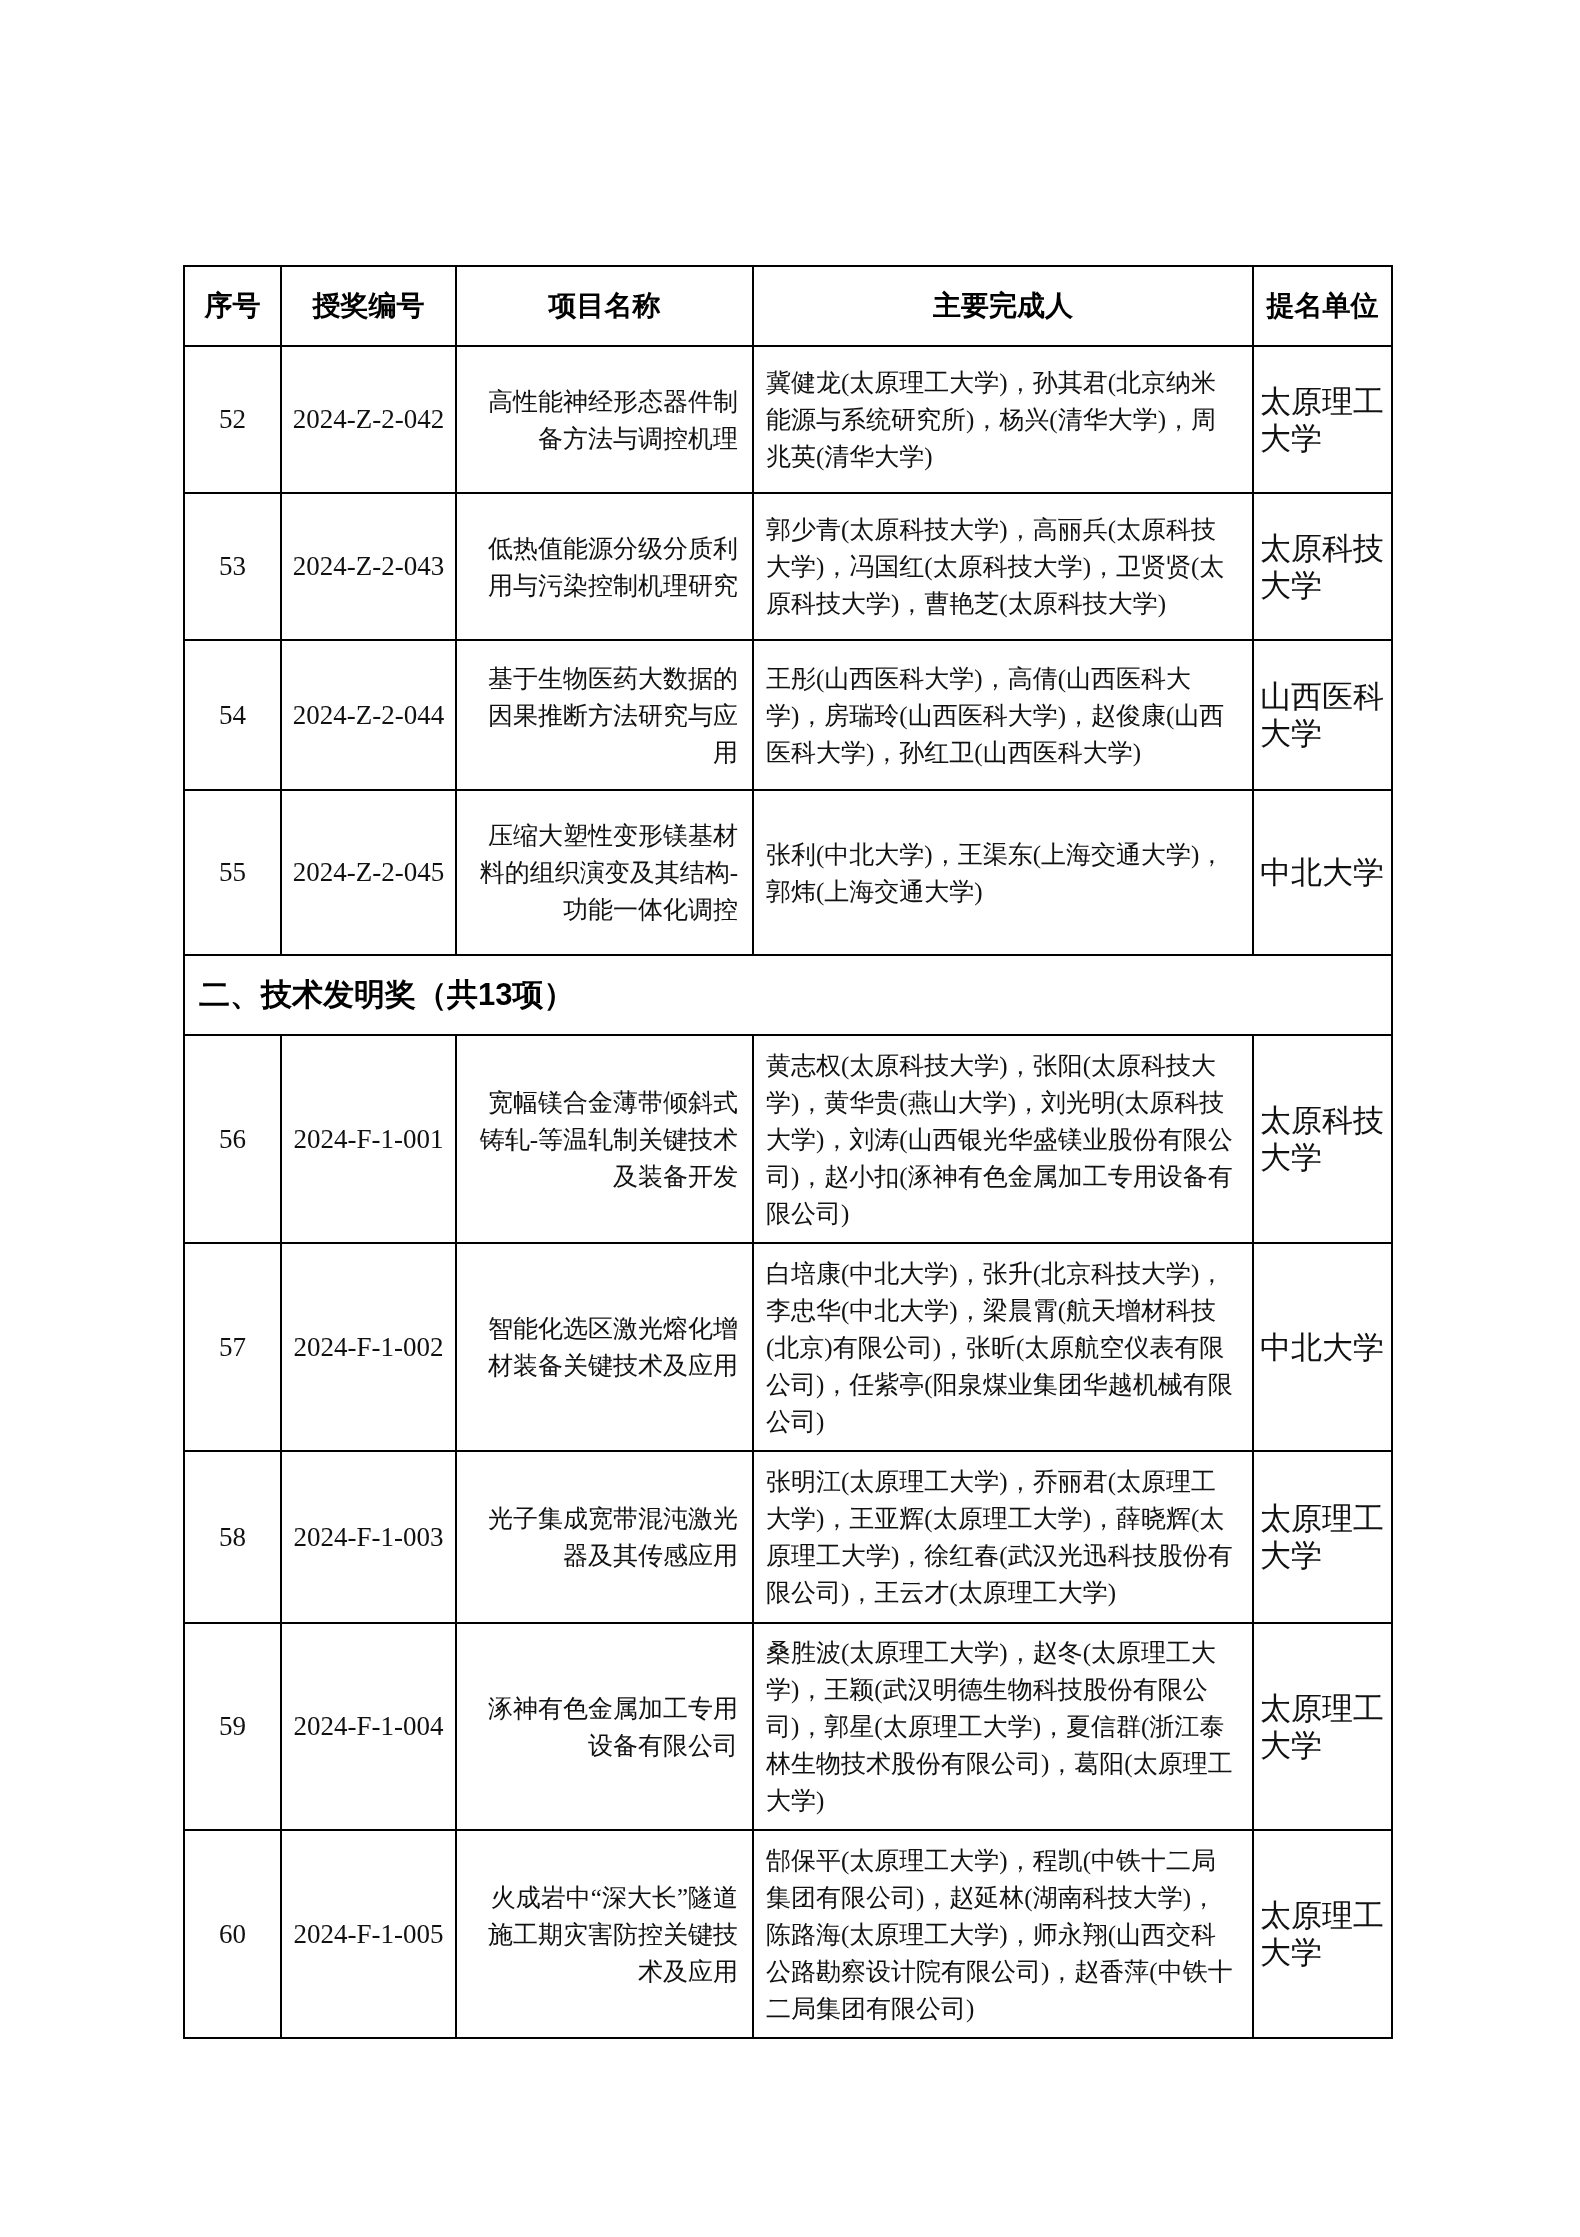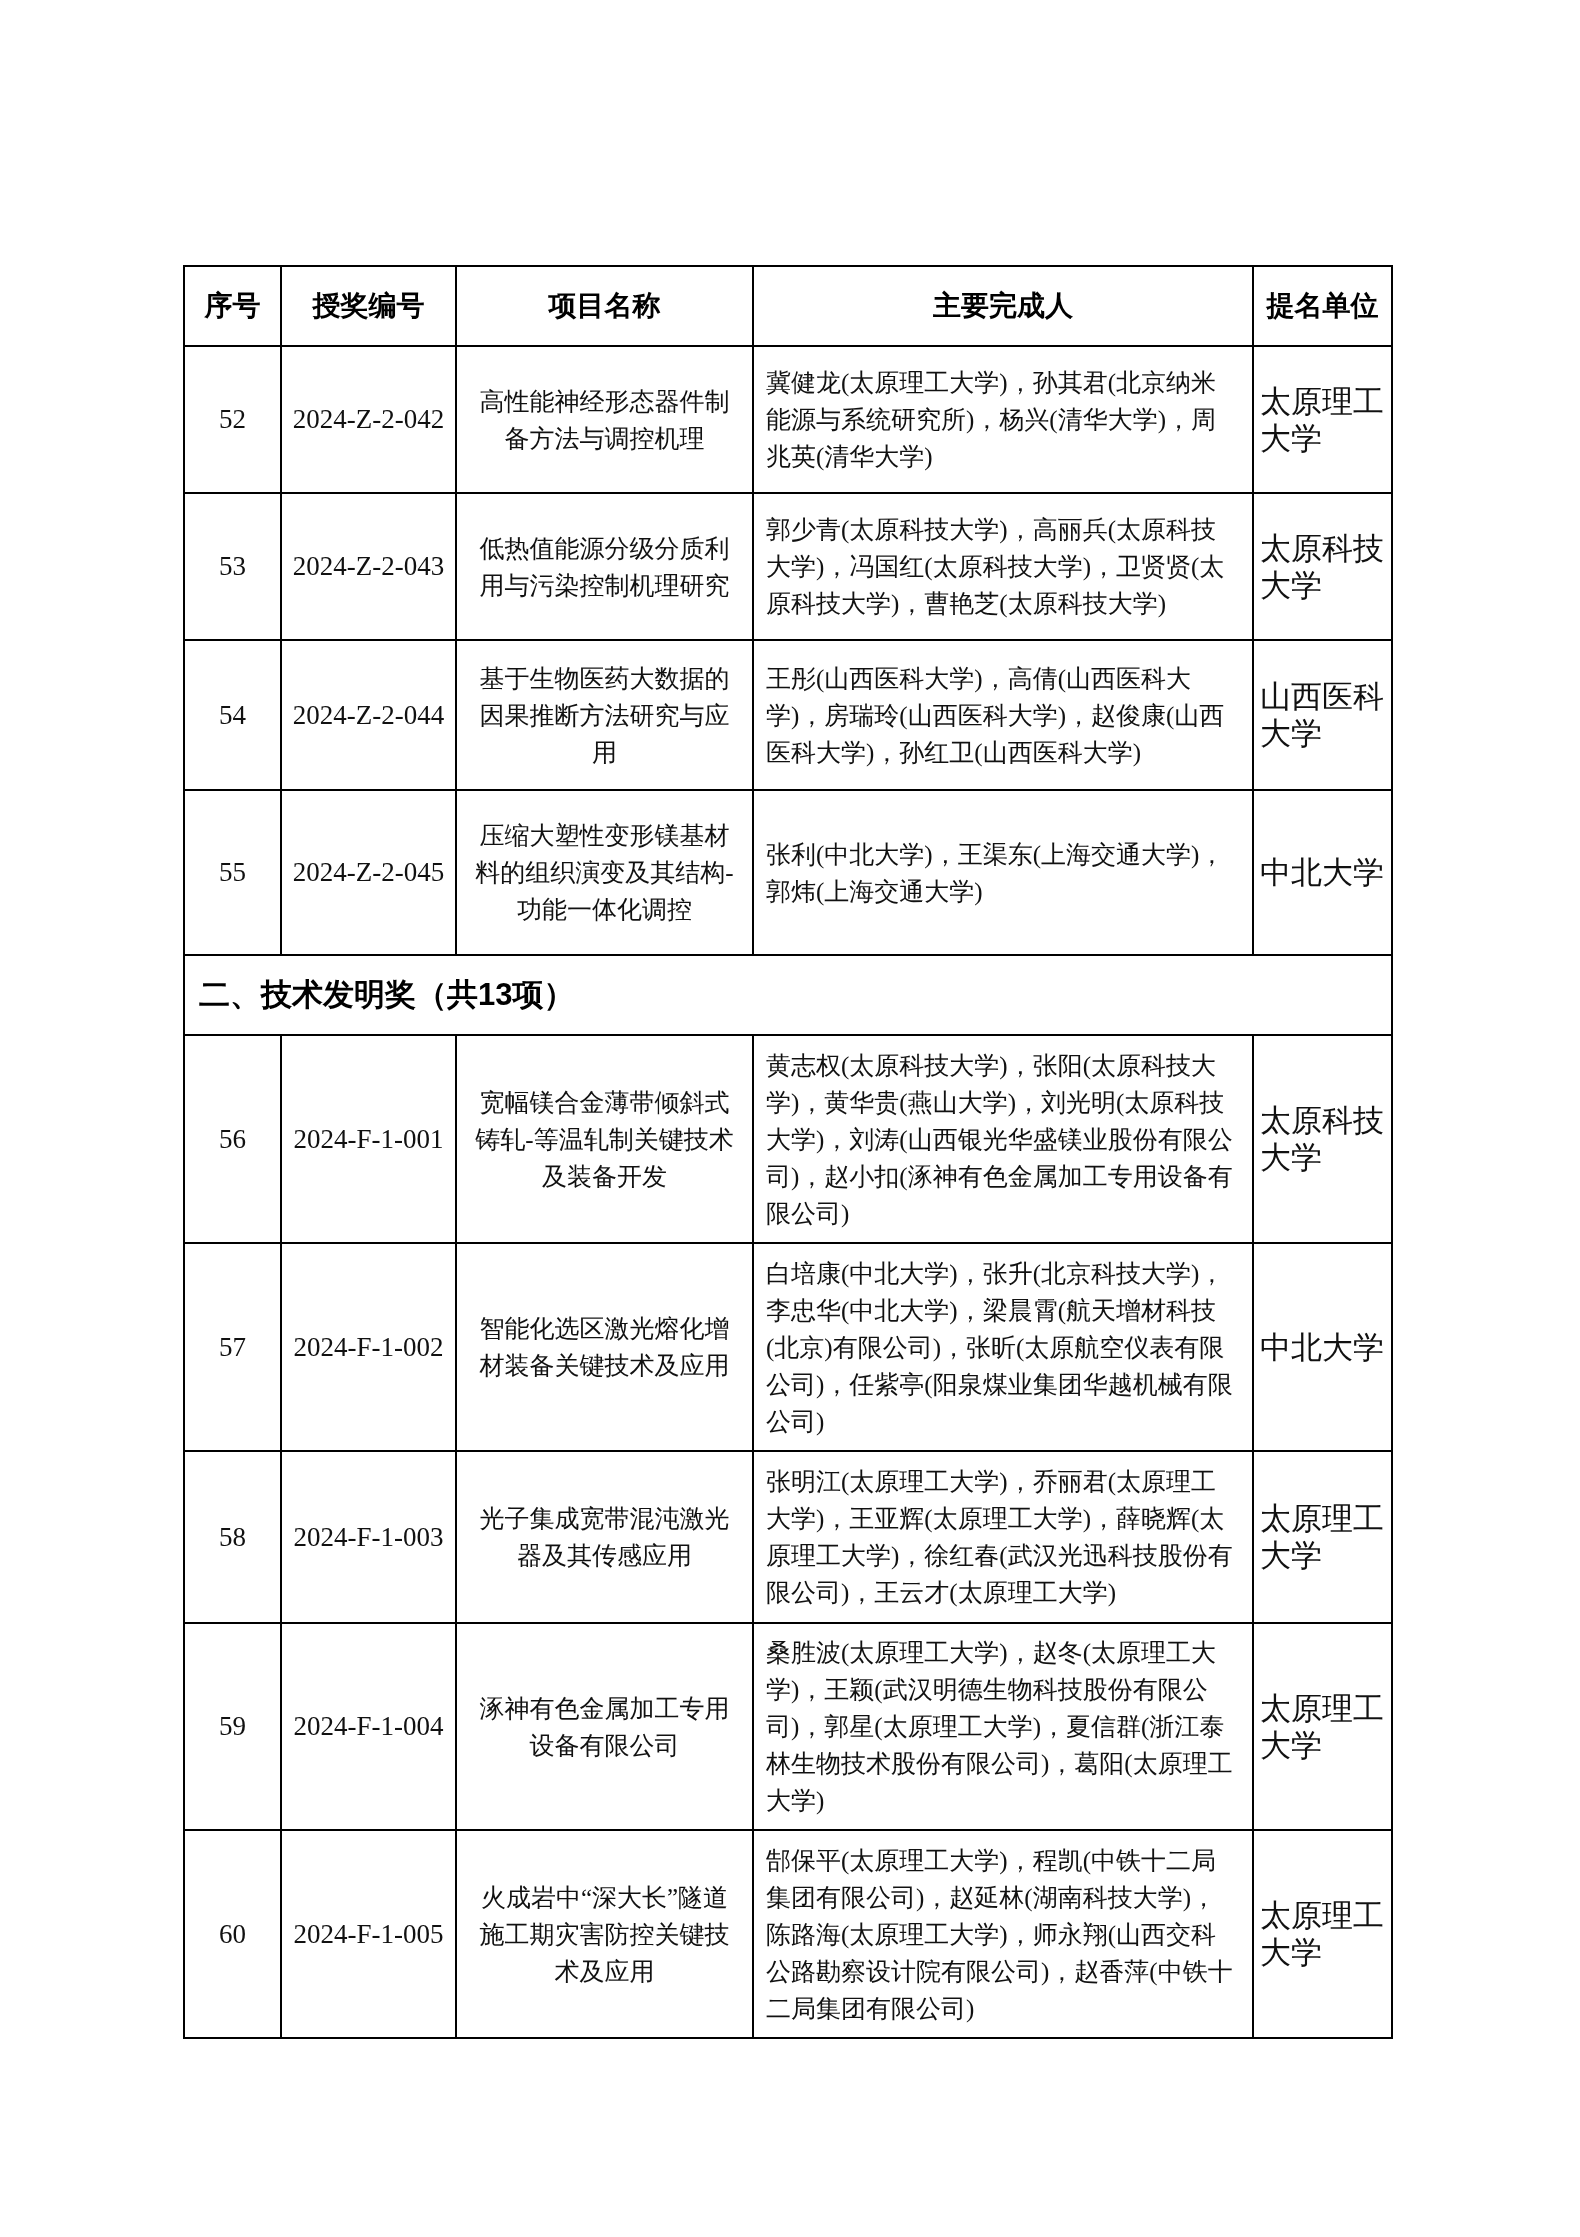--- a/index.html
+++ b/index.html
@@ -43,21 +43,21 @@
     font-size: 27px;
     font-family: "Liberation Serif", serif;
   }
   td.c-code {
     text-align: center;
     font-size: 27px;
     font-family: "Liberation Serif", serif;
     letter-spacing: 0px;
   }
   td.c-project {
-    text-align: center;
+    text-align: right;
     font-size: 25px;
     line-height: 37px;
     padding: 10px 14px;
   }
   td.c-people {
     text-align: left;
     font-size: 25px;
     line-height: 37px;
     padding: 10px 12px;
   }

